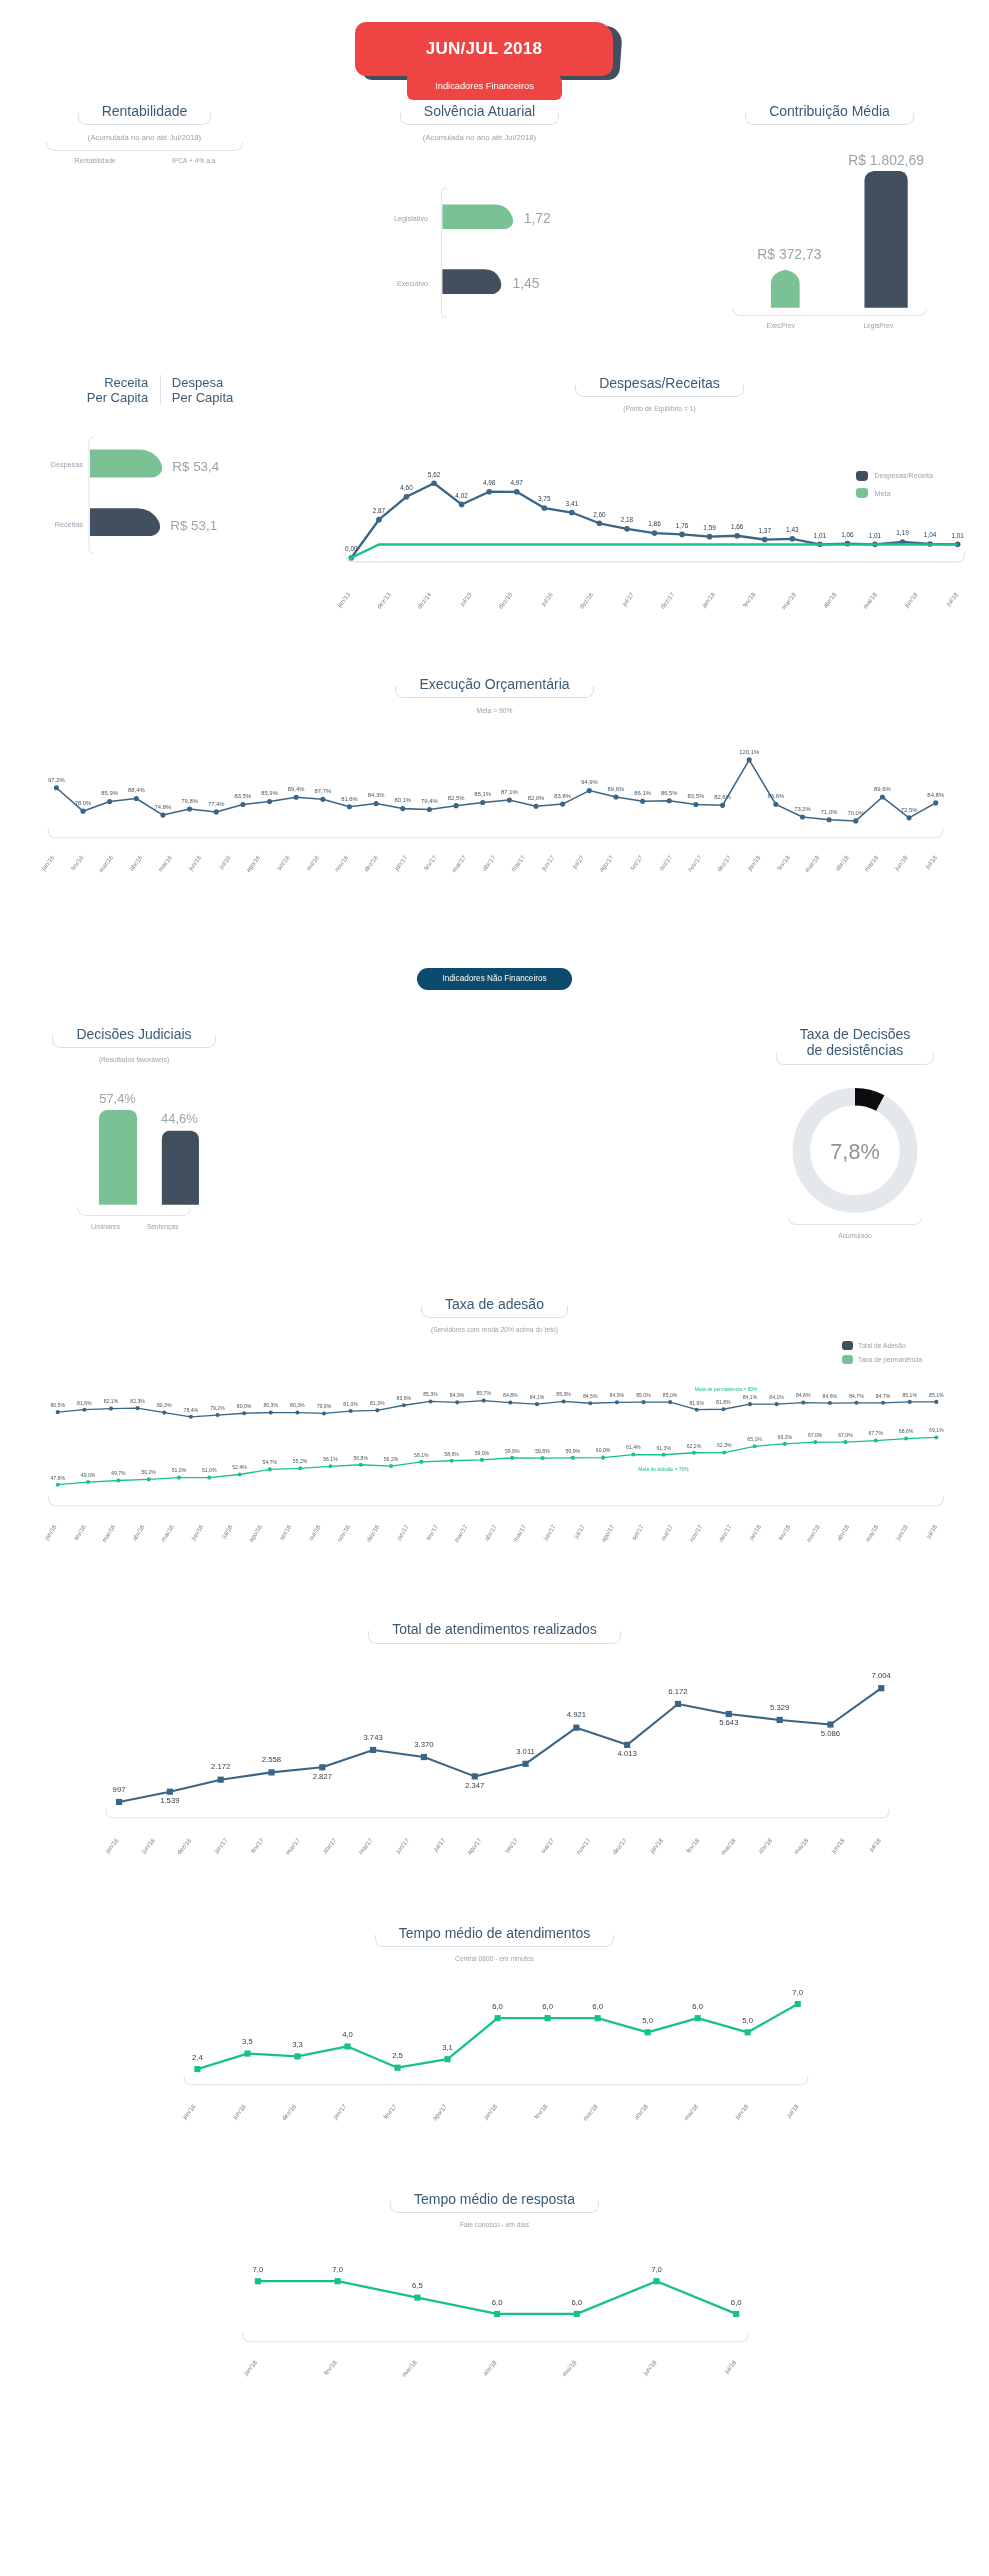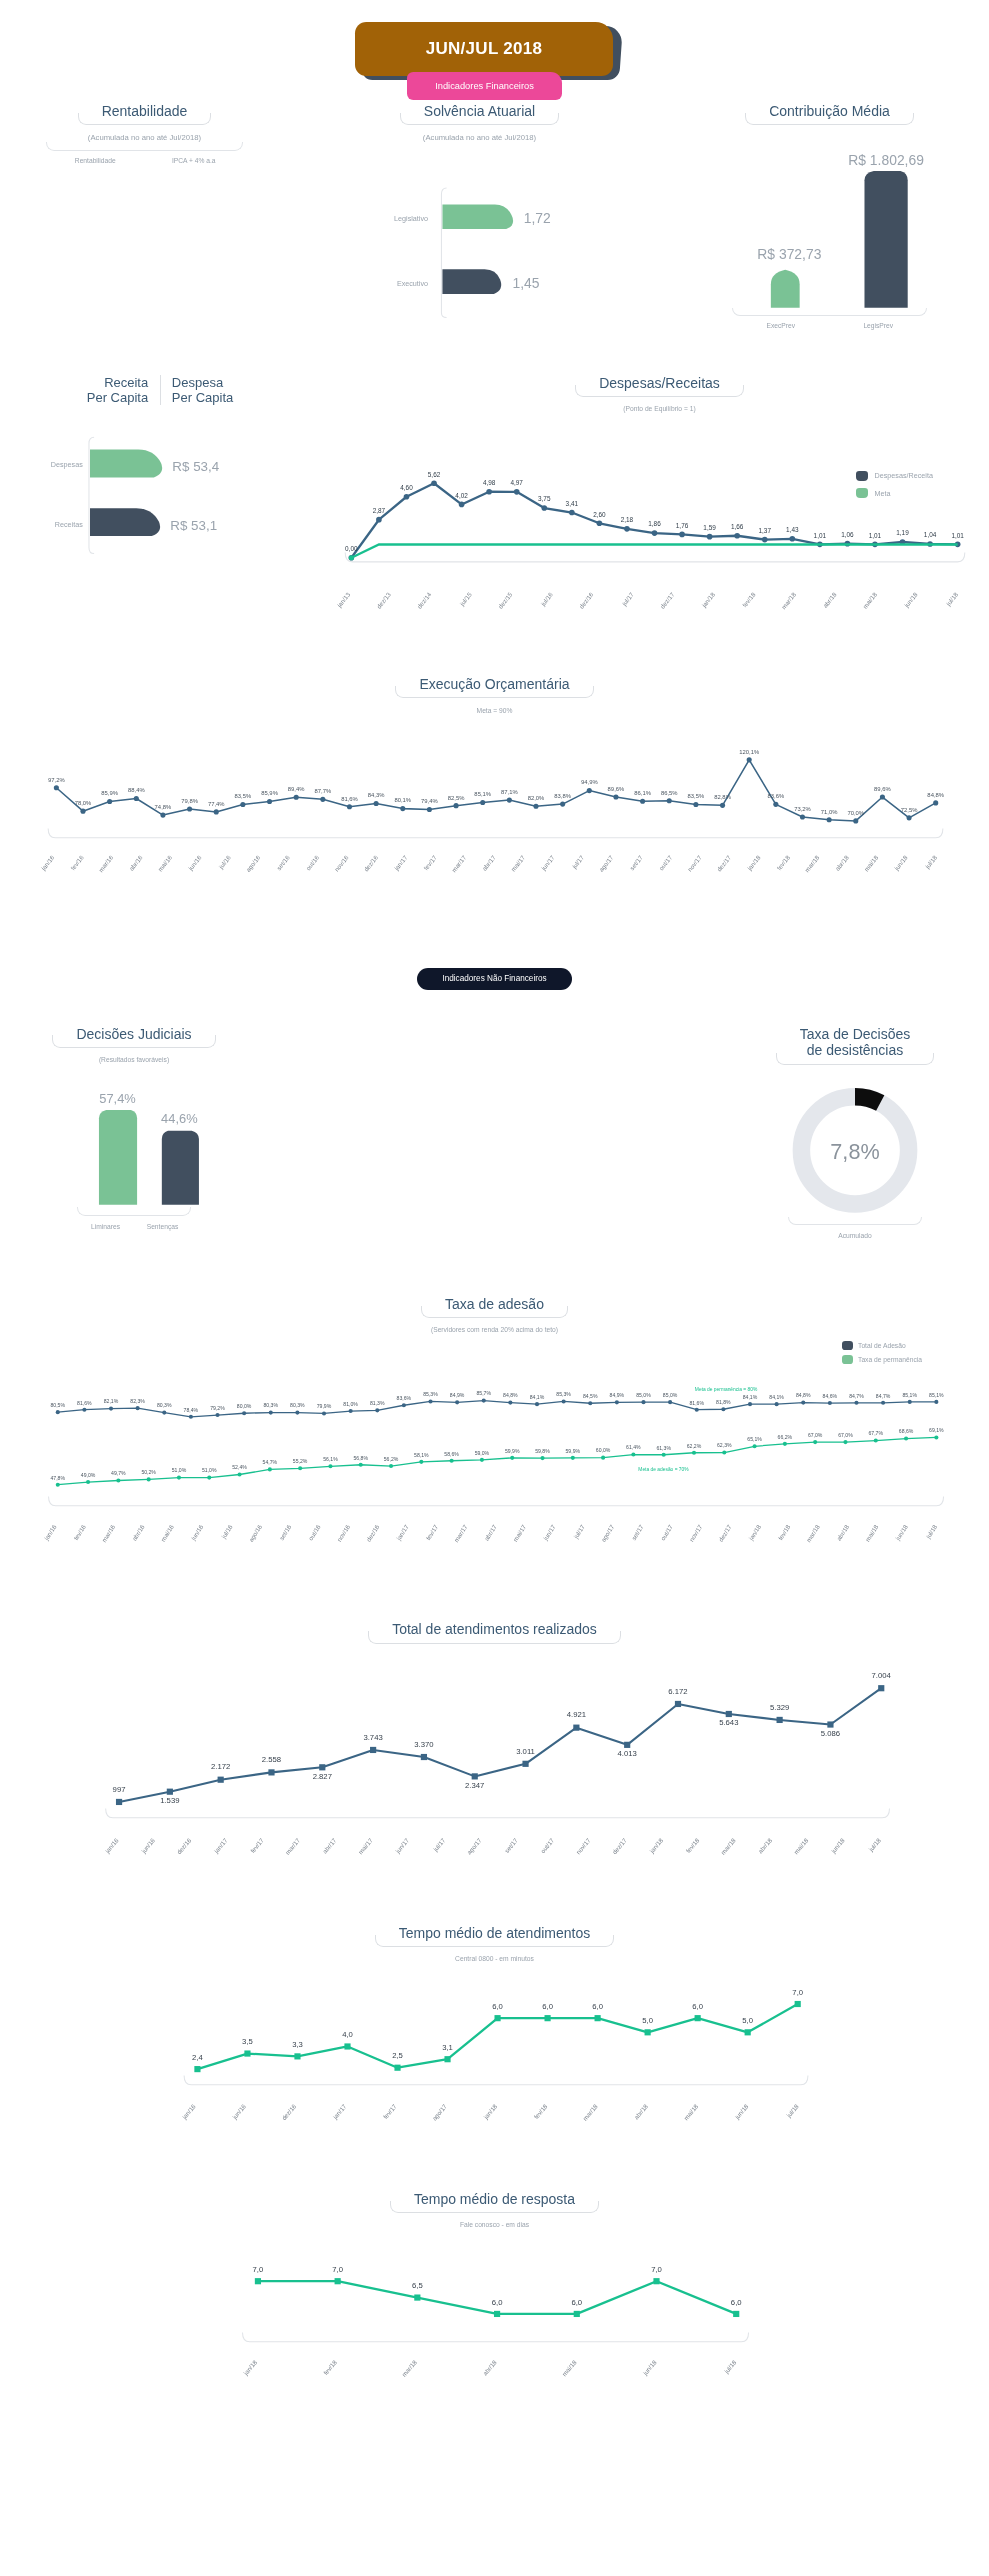--- a/index.html
+++ b/index.html
@@ -11,33 +11,33 @@
   .page { width:989px; position:relative; }
 
   
   .header-wrap { position:relative; height:103px; }
   .hdr-shadow {
     position:absolute; left:363px; top:26px; width:258px; height:54px;
     background:#414f5f; border-radius:11.3px 17.5px 11.3px 11.3px; transform:skewX(-4deg);
   }
   .hdr-main {
     position:absolute; left:355px; top:21.6px; width:258px; height:54px;
-    background:#a16207; border-radius:11.3px 17.5px 11.3px 11.3px;
+    background:#ef4444; border-radius:11.3px 17.5px 11.3px 11.3px;
     display:flex; align-items:center; justify-content:center;
   }
   .hdr-main span { color:#fff; font-size:17px; font-weight:bold; letter-spacing:0.3px; }
   .hdr-sub {
     position:absolute; left:407px; top:72px; width:155px; height:28px;
-    background:#ec4899; border-radius:6.2px 11.3px 6.2px 6.2px;
+    background:#ef4444; border-radius:6.2px 11.3px 6.2px 6.2px;
     display:flex; align-items:center; justify-content:center;
   }
   .hdr-sub span { color:#fff; font-size:9.3px; }
 
   .section-badge {
-    margin:0 auto; width:155px; height:21.6px; background:#0f172a;
+    margin:0 auto; width:155px; height:21.6px; background:#0c4a6e;
     border-radius:11.3px; display:flex; align-items:center; justify-content:center;
   }
   .section-badge span { color:#fff; font-size:8.2px; }
 
   
   .ptitle-wrap { text-align:center; }
   .ptitle {
     display:inline-block; position:relative; padding:0 24px 6.2px 24px;
   }
   .ptitle .txt { font-size:14px; color:#3c5a74; white-space:nowrap; display:block; }

